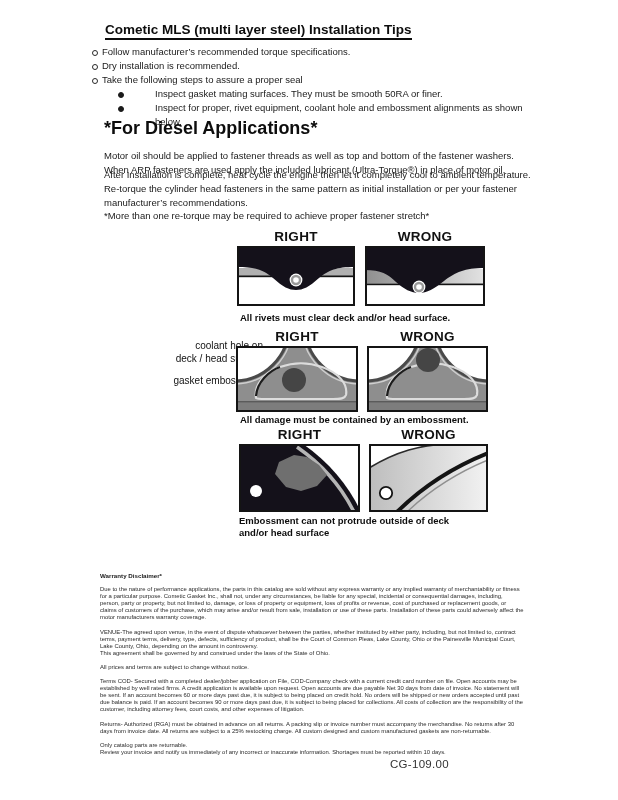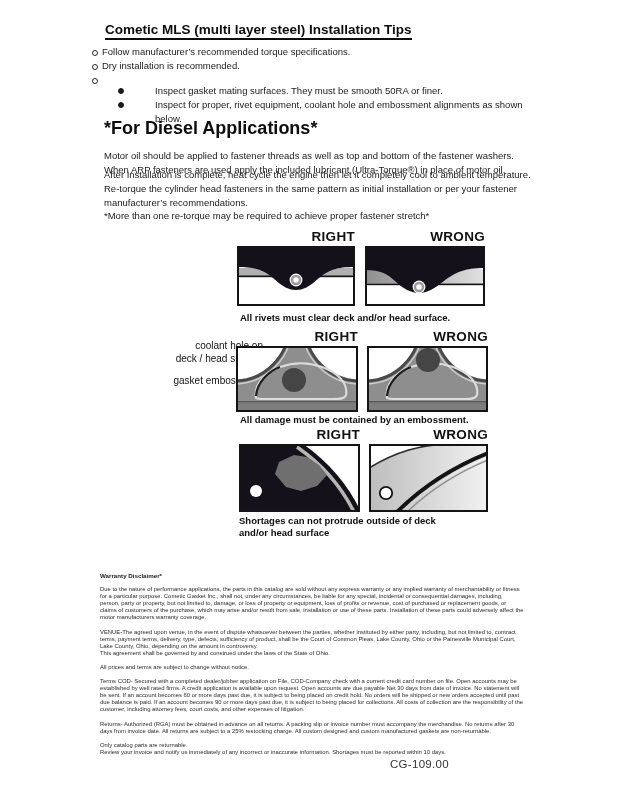--- a/index.html
+++ b/index.html
@@ -26,21 +26,21 @@
   .diesel-h { left:104px; top:118px; font-size:18px; font-weight:700; color:#0d0d0d; }
   .para { left:104px; width:436px; font-size:9.5px; line-height:14px; }
   .p1 { top:149px; }
   .p2 { top:168px; }
   .note { top:209px; }
 
   .figrow { display:flex; }
   .figrow1 { left:237px; top:229px; gap:10px; }
   .figrow2 { left:236px; top:329px; gap:9px; }
   .figrow3 { left:239px; top:427px; gap:9px; }
-  .figcol { display:flex; flex-direction:column;align-items:flex-end; }
+  .figcol { display:flex; flex-direction:column; }
   .figlabel { text-align:center; font-size:13.5px; font-weight:600; height:17px; color:#111; letter-spacing:0.3px; }
   .figcol svg { display:block; }
 
   .figcaption { font-size:9.5px; font-weight:700; color:#0d0d0d; line-height:12px; white-space:nowrap; }
   .cap1 { left:240px; top:312px; }
   .cap2 { left:240px; top:414px; }
   .cap3 { left:239px; top:515px; }
 
   .callout { width:145px; left:118px; text-align:right; font-size:10px; line-height:12.5px; color:#111; }
   .co1 { top:340px; }
@@ -64,20 +64,21 @@
     <div class="bullet-row">
       <span class="marker"></span>
       <span>Follow manufacturer’s recommended torque specifications.</span>
     </div>
     <div class="bullet-row">
       <span class="marker"></span>
       <span>Dry installation is recommended.</span>
     </div>
     <div class="bullet-row">
       <span class="marker"></span>
+      <span>Take the following steps to assure a proper seal</span>
     </div>
     <div class="bullet-row sub">
       <span class="marker"></span>
       <span>Inspect gasket mating surfaces.  They must be smooth 50RA or finer.</span>
     </div>
     <div class="bullet-row sub">
       <span class="marker"></span>
       <span>Inspect for proper, rivet equipment, coolant hole and embossment alignments as shown below.</span>
     </div>
   </div>
@@ -193,21 +194,21 @@
         <path d="M0,24 C28,7 52,1 78,0 L119,0 L119,68 L0,68 Z" fill="url(#g3)"></path>
         <path d="M0,24 C28,7 52,1 78,0" stroke="#2a2a2a" stroke-width="1.6" fill="none"></path>
         <path d="M28,68 C52,44 84,23 119,9" stroke="#141414" stroke-width="4" fill="none"></path>
         <path d="M38,68 C60,47 90,28 119,16" stroke="#8f8f8f" stroke-width="1.4" fill="none"></path>
         <circle cx="17" cy="49" r="6.2" fill="#ffffff" stroke="#141414" stroke-width="1.8"></circle>
         <rect x="1" y="1" width="117" height="66" fill="none" stroke="#141414" stroke-width="2"></rect>
       </svg>
     </div>
   </div>
   <div class="abs figcaption cap3">
-    <div>Shortages can not protrude outside of deck</div>
+    <div>Embossment can not protrude outside of deck</div>
     <div>and/or head surface</div>
   </div>
 
   <div class="abs legal">
     <div class="legal-h">Warranty Disclaimer*</div>
     <p class="lp">Due to the nature of performance applications, the parts in this catalog are sold without any express warranty or any implied warranty of merchantability or fitness for a particular purpose.  Cometic Gasket Inc., shall not, under any circumstances, be liable for any special, incidental or consequential damages, including, person, party or property, but not limited to, damage, or loss of property or equipment, loss of profits or revenue, cost of purchased or replacement goods, or claims of customers of the purchase, which may arise and/or result from sale, installation or use of these parts.  Installation of these parts could adversely affect the motor manufacturers warranty coverage.</p>
     <p class="lp">VENUE-The agreed upon venue, in the event of dispute whatsoever between the parties, whether instituted by either party, including, but not limited to, contract terms, payment terms, delivery, type, defects, sufficiency of product, shall be the Court of Common Pleas, Lake County, Ohio or the Painesville Municipal Court, Lake County, Ohio, depending on the amount in controversy.</p>
     <p class="lp grouped">This agreement shall be governed by and construed under the laws of the State of Ohio.</p>
     <p class="lp">All prices and terms are subject to change without notice.</p>
     <p class="lp">Terms COD- Secured with a completed dealer/jobber application on File, COD-Company check with a current credit card number on file.  Open accounts may be established by well rated firms.  A credit application is available upon request.  Open accounts are due payable Net 30 days from date of invoice.  No statement will be sent.  If an account becomes 60 or more days past due, it is subject to being placed on credit hold.  No orders will be shipped or new orders accepted until past due balance is paid.  If an account becomes 90 or more days past due, it is subject to being placed for collections.  All costs of collection are the responsibility of the customer, including attorney fees, court costs, and other expenses of litigation.</p>

